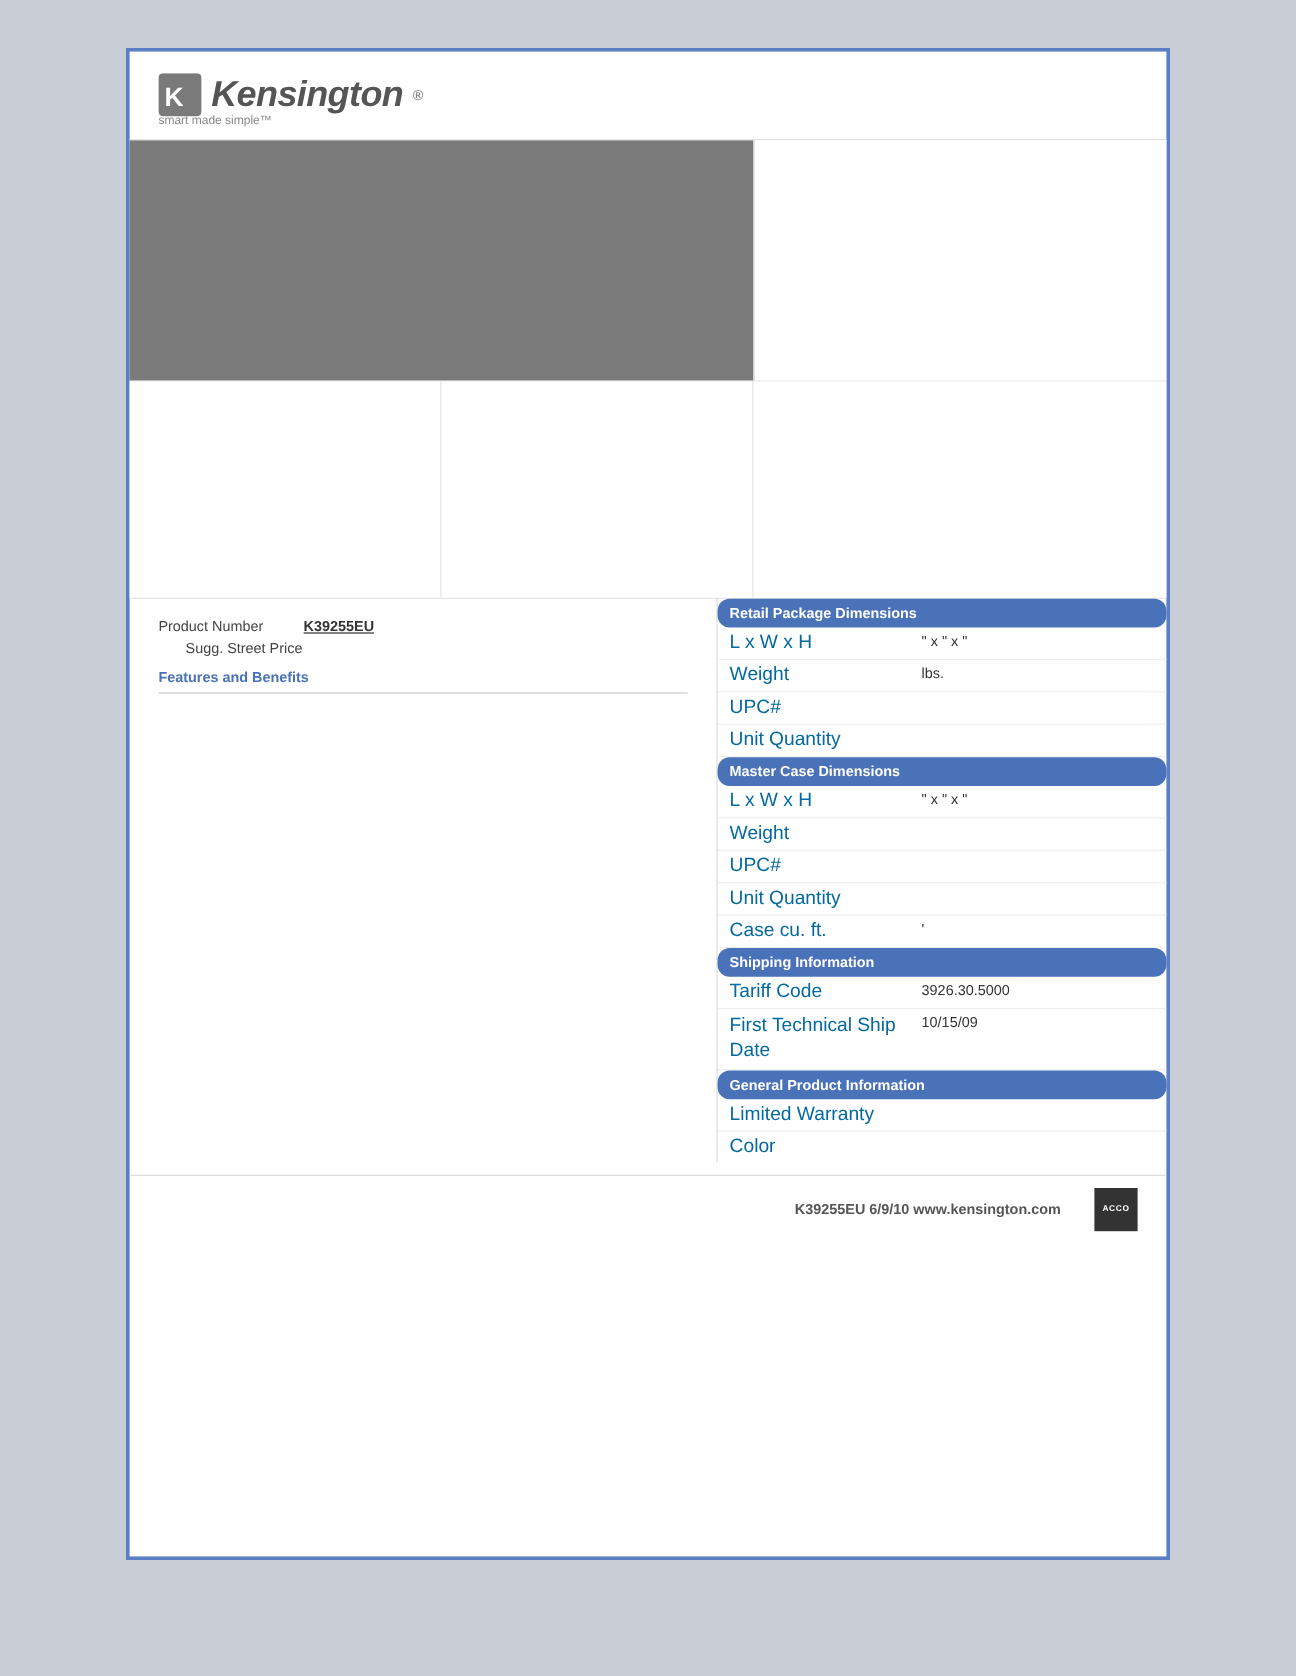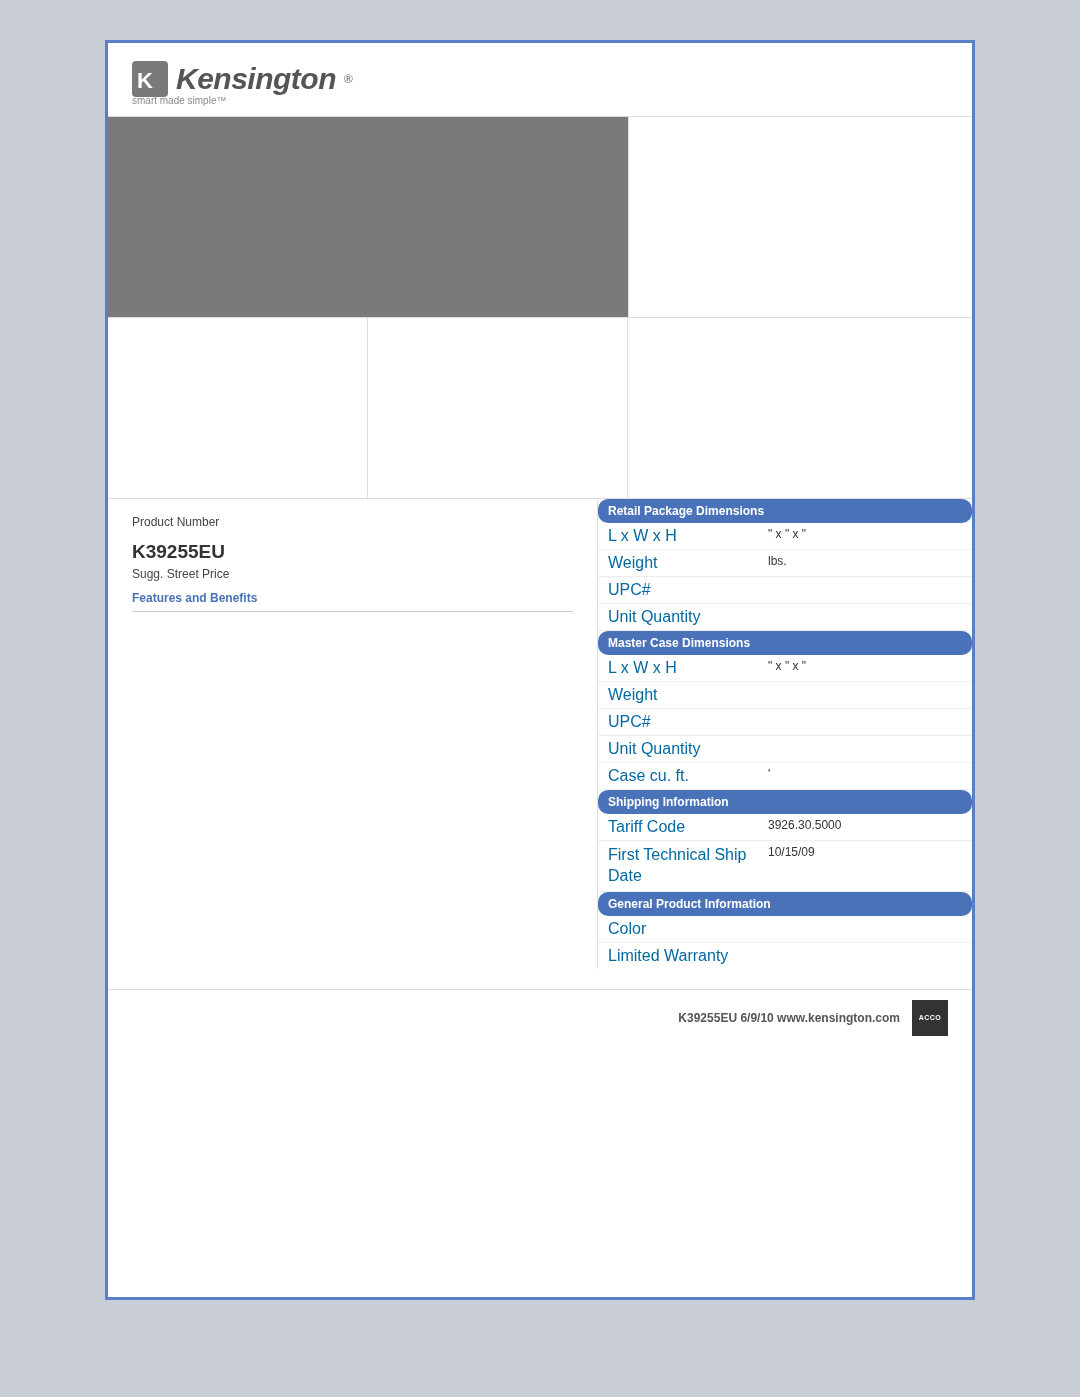--- a/index.html
+++ b/index.html
@@ -107,38 +107,39 @@
     }
     .right-panel {
       flex: 1;
       padding: 0;
     }
 
     
     .product-number-row {
       display: flex;
       align-items: baseline;
-      gap: 12px;
+      gap: 1px;
       margin-bottom: 4px;
-      flex-direction: column;
     }
     .label-text {
       font-size: 12px;
       color: #444;
       min-width: 120px;
     }
     .value-bold {
       font-weight: bold;
-      font-size: 19px;
+      font-size: 12px;
+      text-decoration: underline;
     }
     .street-price-row {
       display: flex;
       align-items: baseline;
       gap: 12px;
       margin-bottom: 4px;
+      text-align: right;
     }
 
     .section-heading {
       color: #4a72b8;
       font-weight: bold;
       font-size: 12px;
       margin-bottom: 6px;
       margin-top: 10px;
     }
     .divider {
@@ -173,22 +174,22 @@
       color: #333;
     }
 
     
     .footer {
       border-top: 1px solid #ddd;
       padding: 10px 24px;
       display: flex;
       justify-content: flex-end;
       align-items: center;
-      gap: 12px;
-      margin-top: 20px;
+      gap: 28px;
+      margin-top: 10px;
     }
     .footer-text {
       font-size: 12px;
       color: #555;
       font-weight: bold;
     }
     .acco-badge {
       width: 36px;
       height: 36px;
       background: #333;
@@ -297,25 +298,25 @@
         <span class="data-label">Tariff Code</span>
         <span class="data-value">3926.30.5000</span>
       </div>
       <div class="data-row">
         <span class="data-label" style="line-height:1.3;">First Technical Ship Date</span>
         <span class="data-value">10/15/09</span>
       </div>
 
       <div class="section-header-row">General Product Information</div>
       <div class="data-row">
+        <span class="data-label">Limited Warranty</span>
+        <span class="data-value"></span>
+      </div>
+      <div class="data-row">
         <span class="data-label">Color</span>
-        <span class="data-value"></span>
-      </div>
-      <div class="data-row">
-        <span class="data-label">Limited Warranty</span>
         <span class="data-value"></span>
       </div>
 
     </div>
   </div>
 
   <div class="footer">
     <span class="footer-text">K39255EU  6/9/10  www.kensington.com</span>
     <div class="acco-badge">
       <span style="font-size:7px; letter-spacing:0.5px;">ACCO</span>

